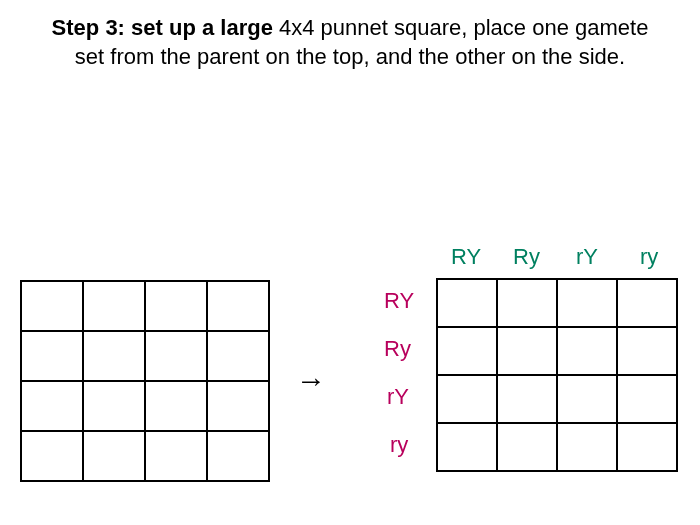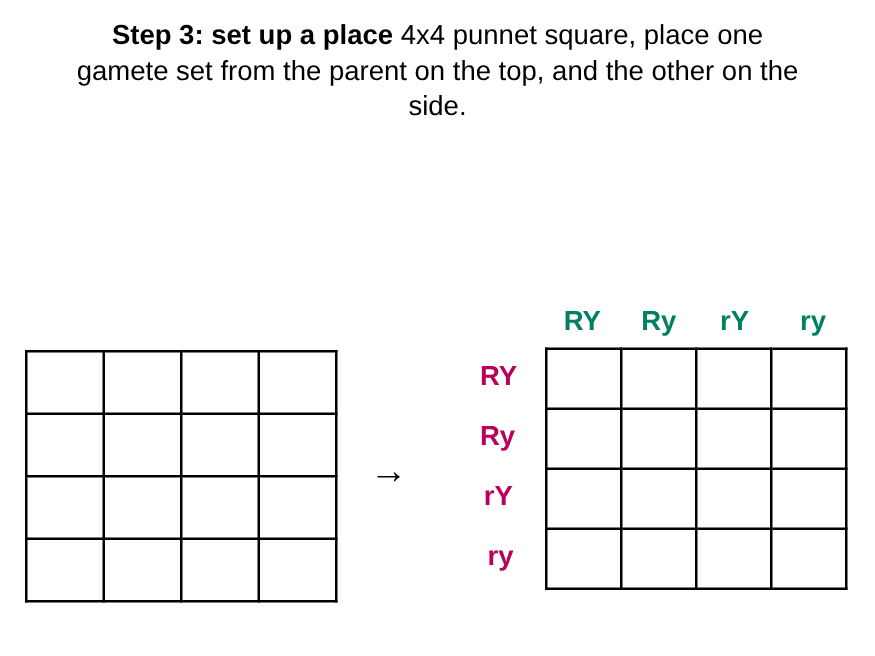--- a/index.html
+++ b/index.html
@@ -43,39 +43,39 @@
   .arrow {
     position: absolute;
     left: 296px;
     top: 360px;
     font-family: Arial, sans-serif;
     font-size: 30px;
     font-weight: bold;
   }
   .lbl {
     position: absolute;
-    font-weight: bold;
+    font-weight: normal;
     font-size: 22px;
   }
   .side { color: #b8005c; }
   .top  { color: #008060; }
   .sRY { left: 384px; top: 288px; }
   .sRy { left: 384px; top: 336px; }
   .srYc{ left: 387px; top: 384px; }
   .sry { left: 390px; top: 432px; }
   .tRY { left: 451px; top: 244px; }
   .tRy { left: 513px; top: 244px; }
   .trYc{ left: 576px; top: 244px; }
   .try { left: 640px; top: 244px; }
 </style>
 </head>
 <body>
 
 <div class="instruction">
-  <span class="bold">Step 3: set up a place</span><span> 4x4 punnet square, place one gamete set from the parent on the top, and the other on the side.</span>
+  <span class="bold">Step 3: set up a large</span><span> 4x4 punnet square, place one gamete set from the parent on the top, and the other on the side.</span>
 </div>
 
 <table class="grid grid-left">
   <tbody>
       <tr>
         <td></td>
         <td></td>
         <td></td>
         <td></td>
       </tr>

